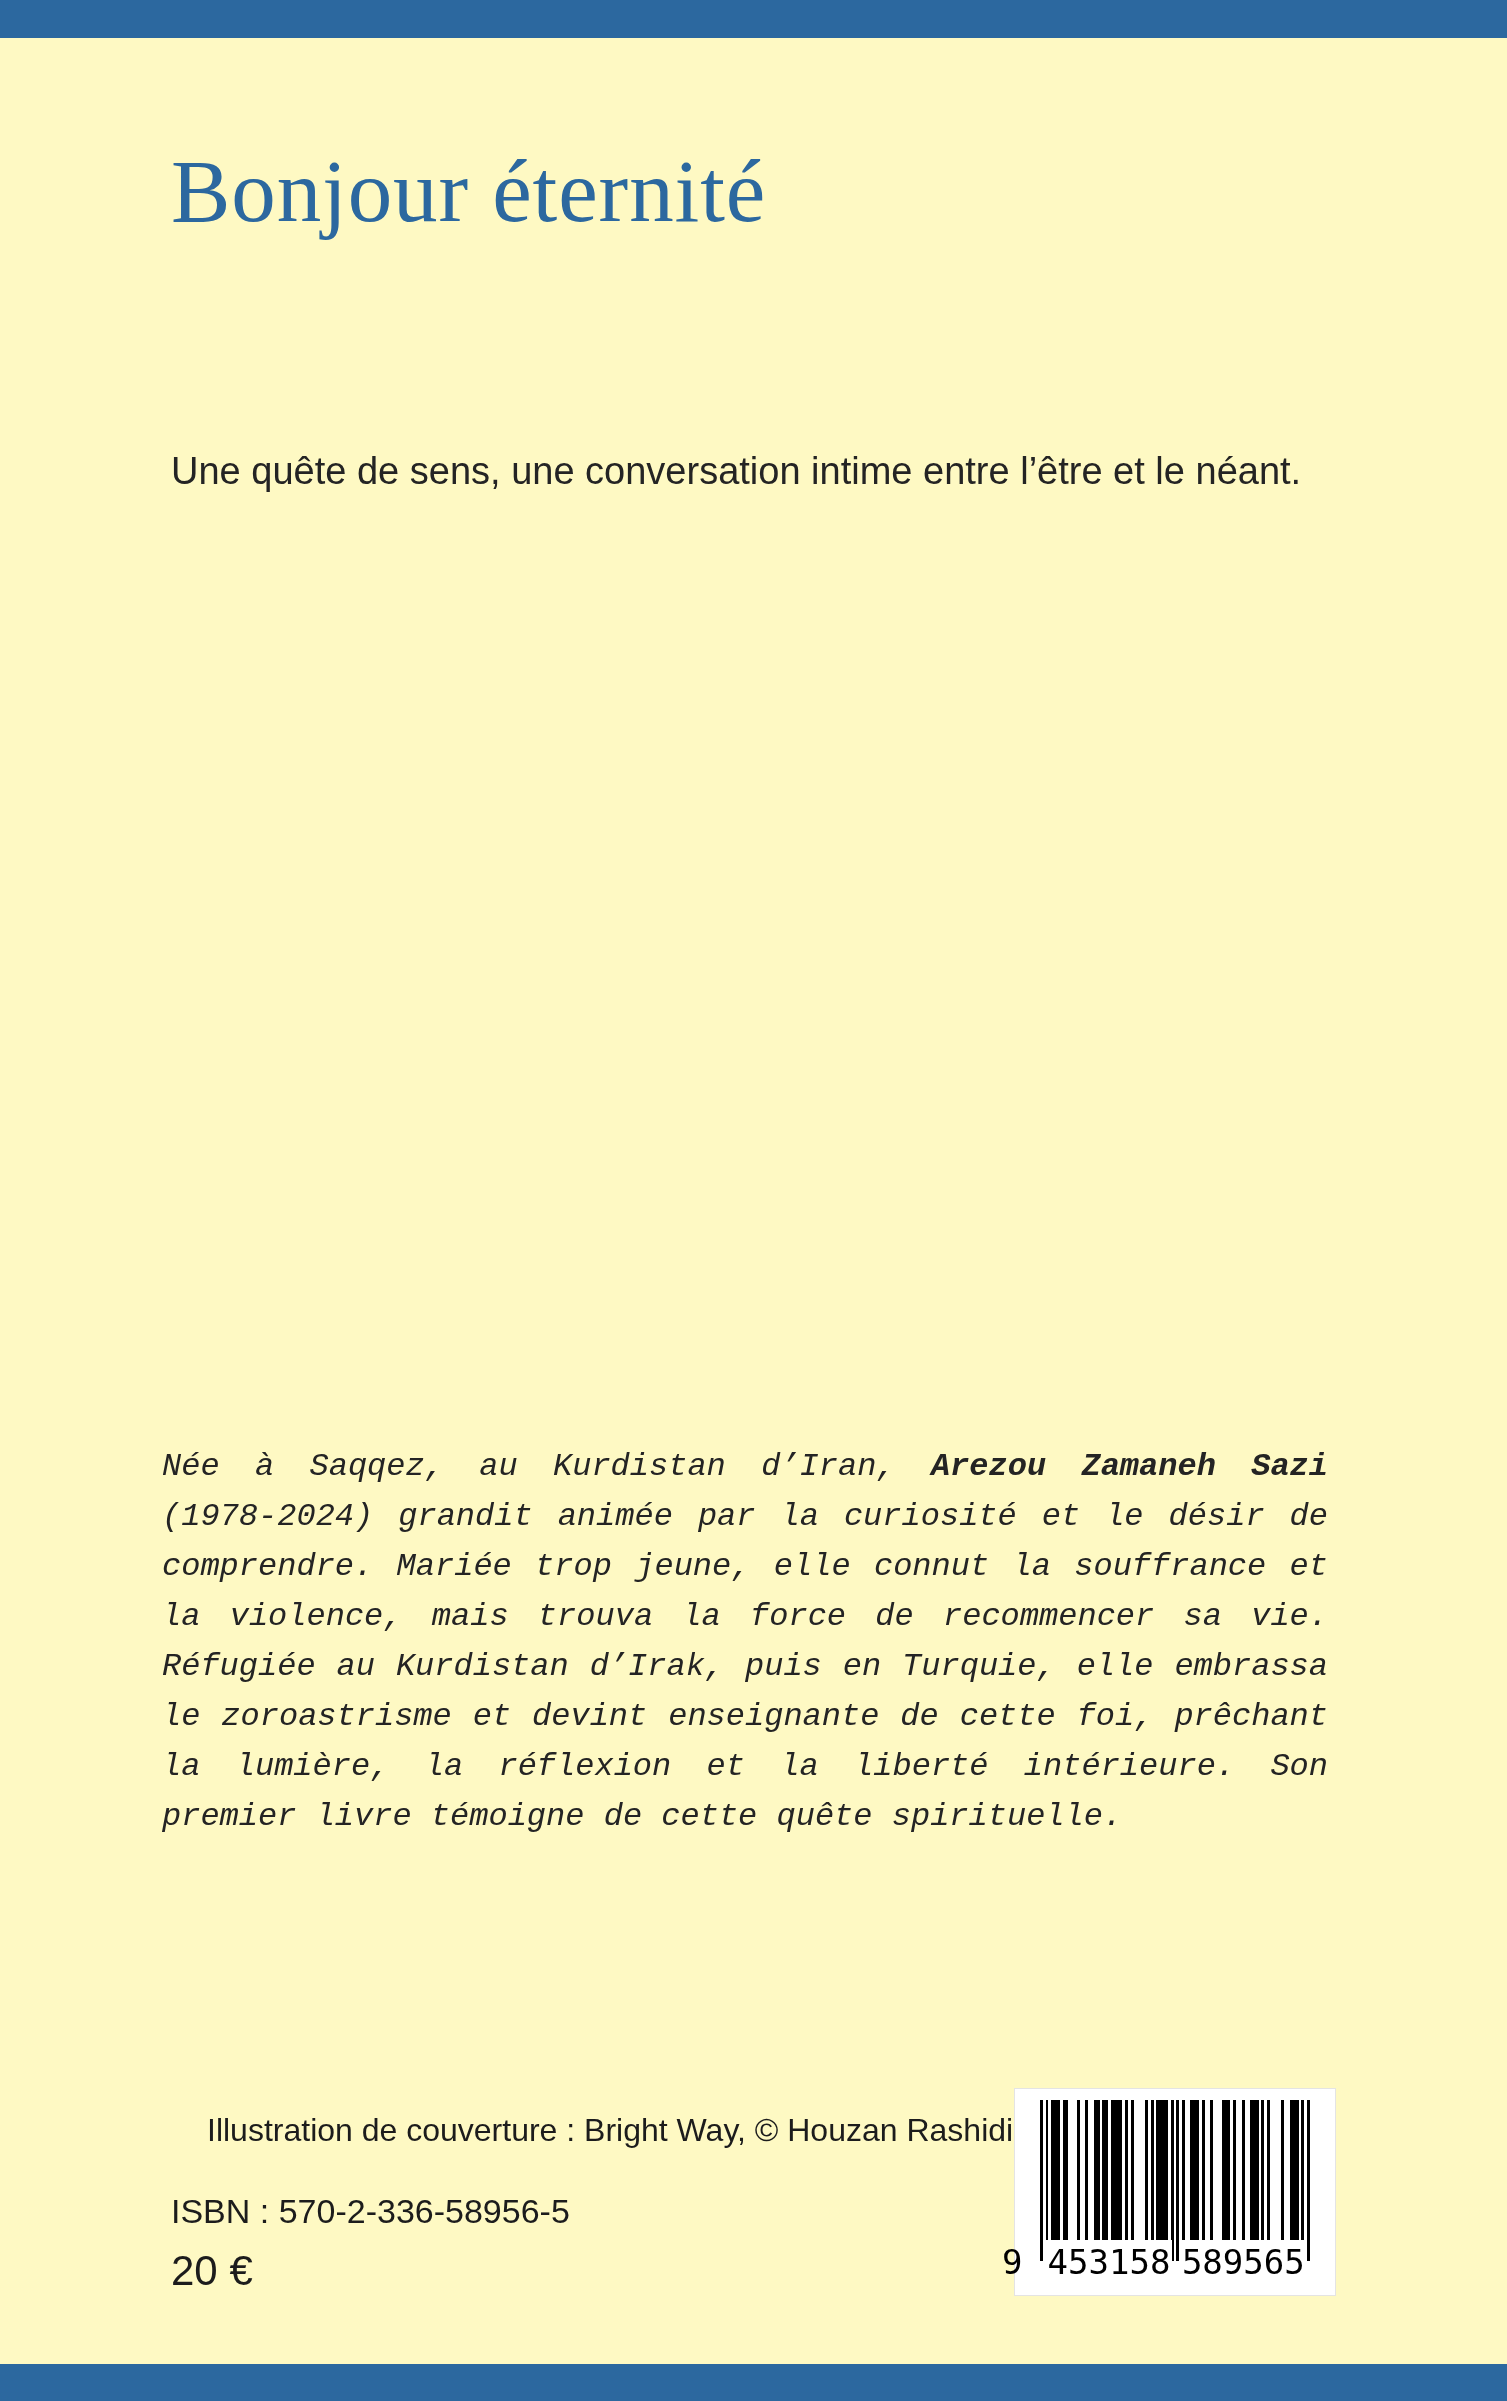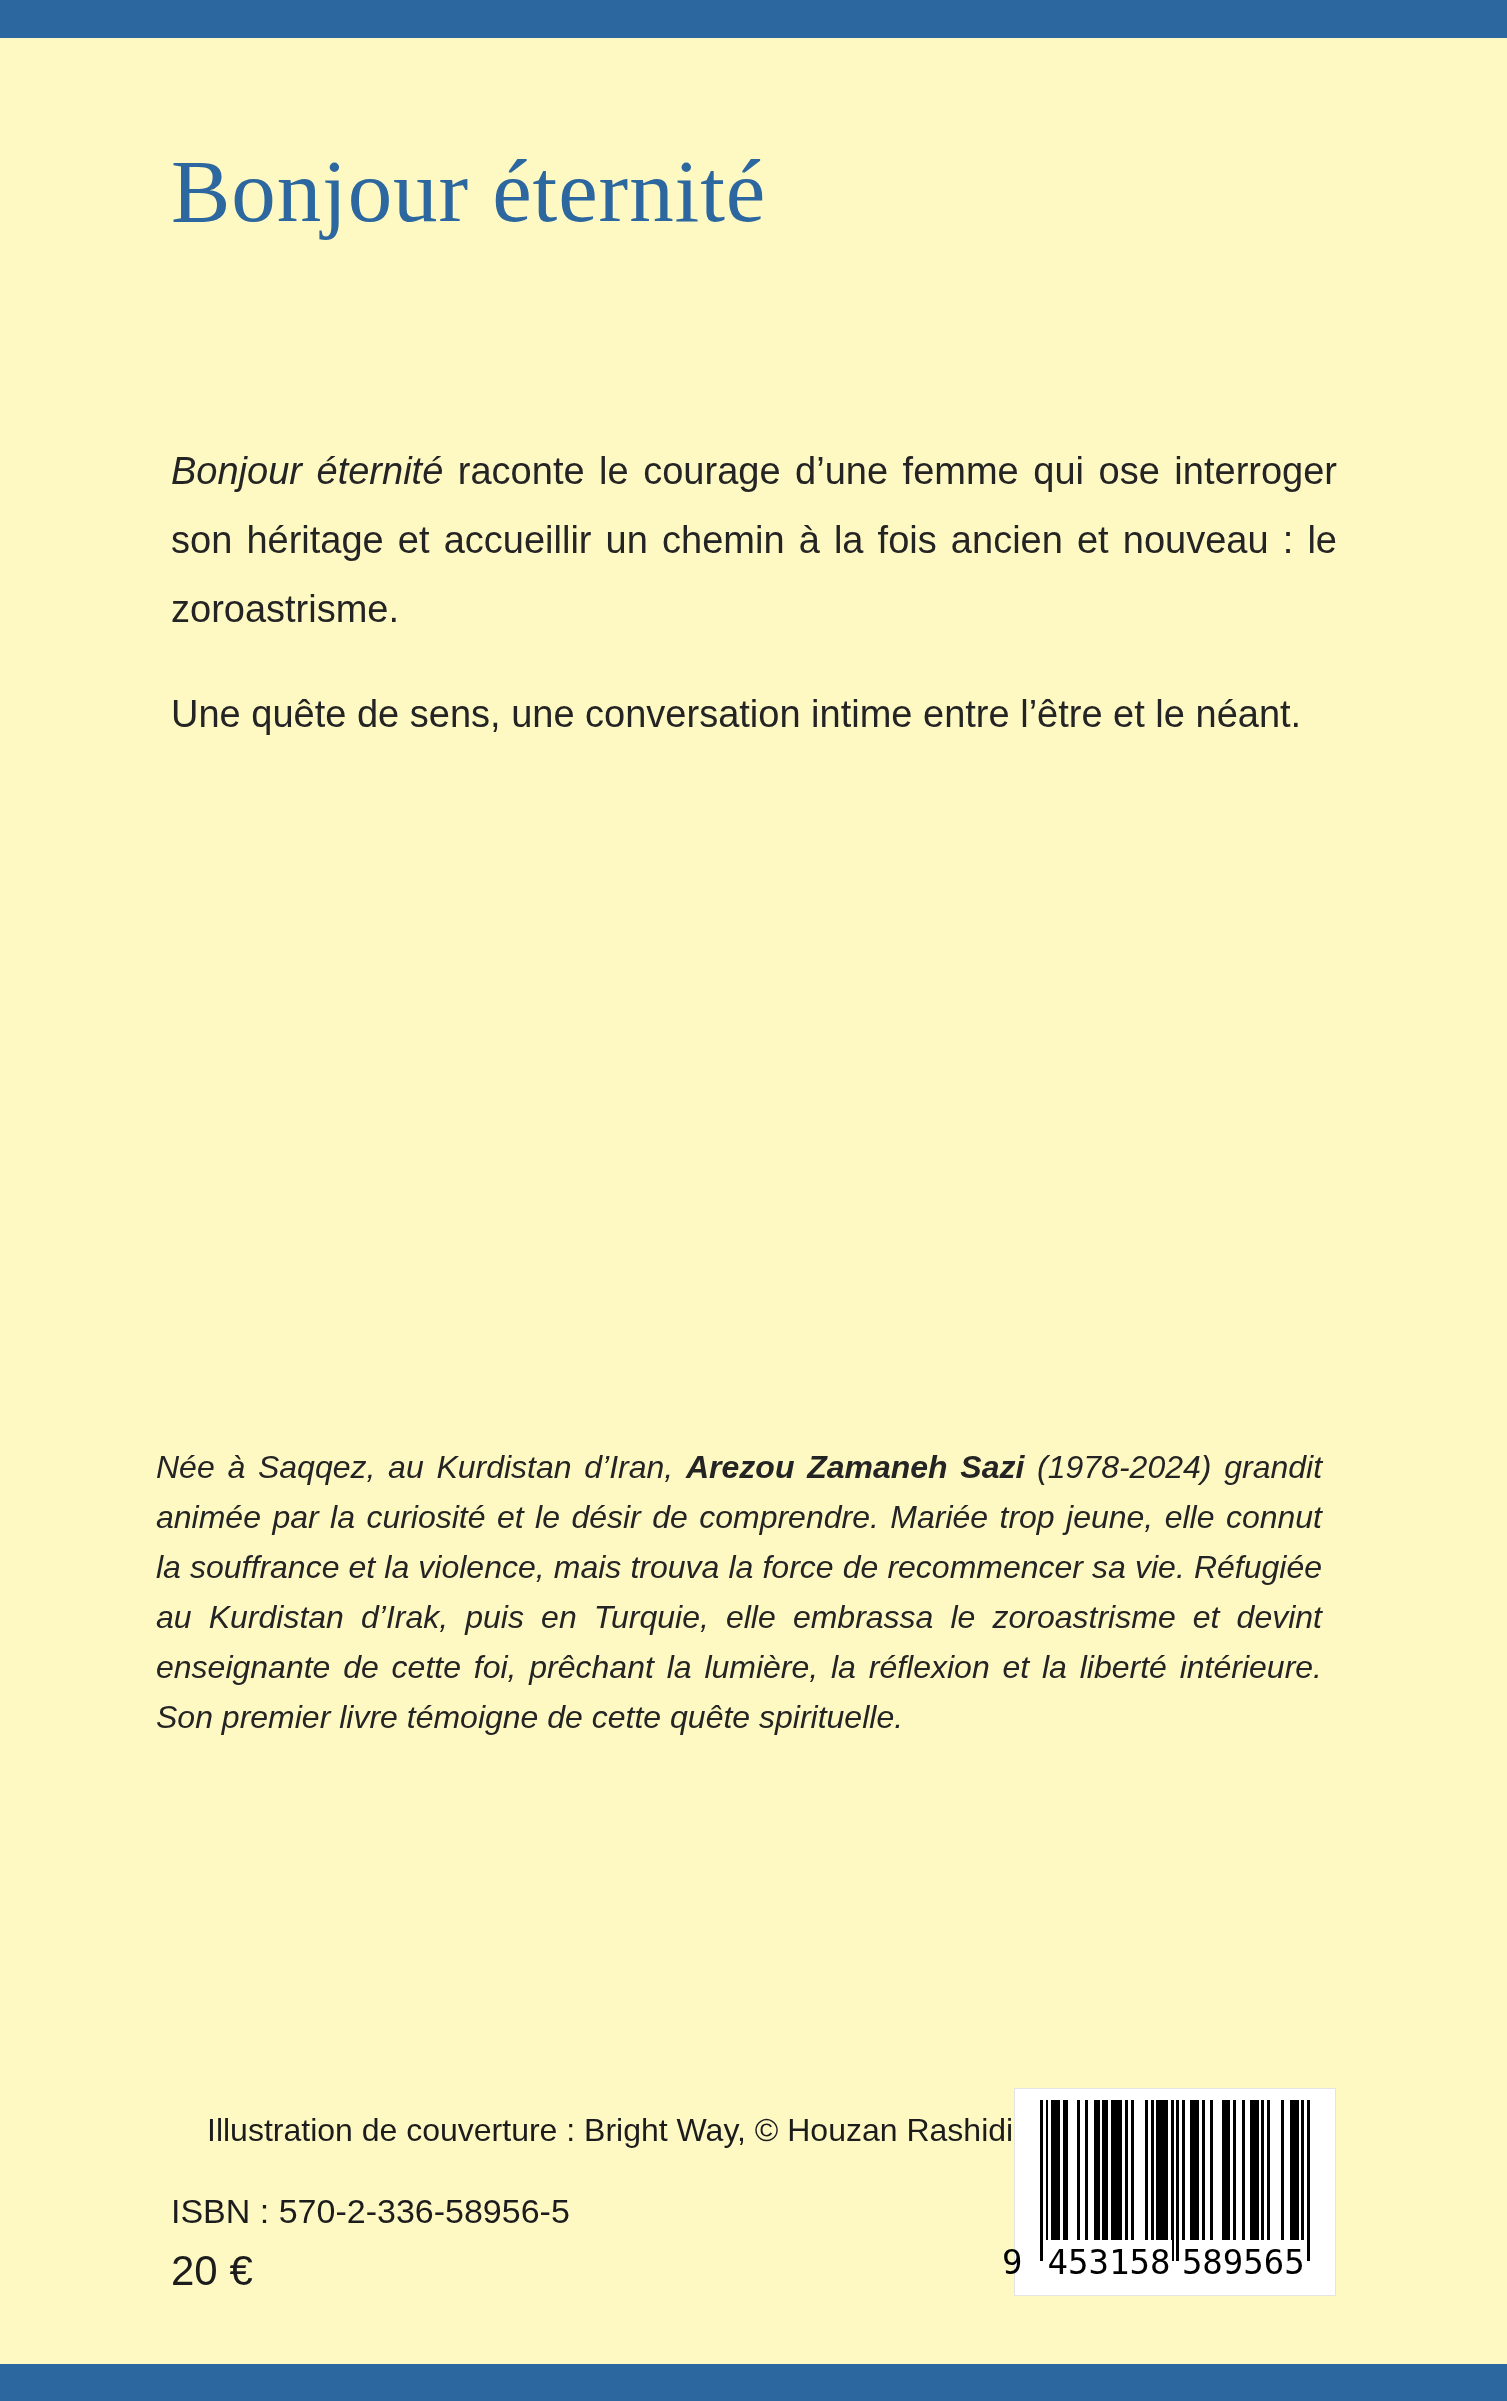--- a/index.html
+++ b/index.html
@@ -34,25 +34,26 @@
     left: 171px; top: 437px; width: 1166px;
     font-size: 38px; line-height: 69px;
     color: var(--text, #242424);
     text-align: justify;
   }
   .synopsis p { margin-bottom: 36px; }
   .synopsis em.t { font-style: italic; }
 
   .bio {
     position: absolute;
-    left: 156px; top: 1442px; width: 1166px;
+    left: 162px; top: 1442px; width: 1166px;
     font-size: 32px; line-height: 50px;
     font-style: italic;
     color: var(--text, #242424);
     text-align: justify;
+    font-family: Liberation Mono, monospace;
   }
   .bio strong { font-weight: 700; font-style: italic; }
 
   .credit {
     position: absolute; left: 171px; top: 2112px;
     font-size: 32px; color: #1c1c1c; margin-left: 36px;
   }
   .isbn {
     position: absolute; left: 171px; top: 2192px;
     font-size: 34px; color: #1c1c1c;
@@ -97,21 +98,20 @@
 </head>
 <body>
 
 <div class="page">
 
   <div class="accent-bar top"></div>
 
   <h1 class="title">Bonjour éternité</h1>
 
   <section class="synopsis">
-    <p><em class="t">Bonjour éternité</em><span> raconte le courage d’une femme qui ose interroger son héritage et accueillir un chemin à la fois ancien et nouveau : le zoroastrisme.</span></p>
     <p>Une quête de sens, une conversation intime entre l’être et le néant.</p>
   </section>
 
   <section class="bio">
     <p><span>Née à Saqqez, au Kurdistan d’Iran, </span><strong>Arezou Zamaneh Sazi</strong><span> (1978-2024) grandit animée par la curiosité et le désir de comprendre. Mariée trop jeune, elle connut la souffrance et la violence, mais trouva la force de recommencer sa vie. Réfugiée au Kurdistan d’Irak, puis en Turquie, elle embrassa le zoroastrisme et devint enseignante de cette foi, prêchant la lumière, la réflexion et la liberté intérieure. Son premier livre témoigne de cette quête spirituelle.</span></p>
   </section>
 
   <div class="credit">Illustration de couverture : Bright Way, © Houzan Rashidi</div>
   <div class="isbn">ISBN : 570-2-336-58956-5</div>
   <div class="price">20 €</div>

